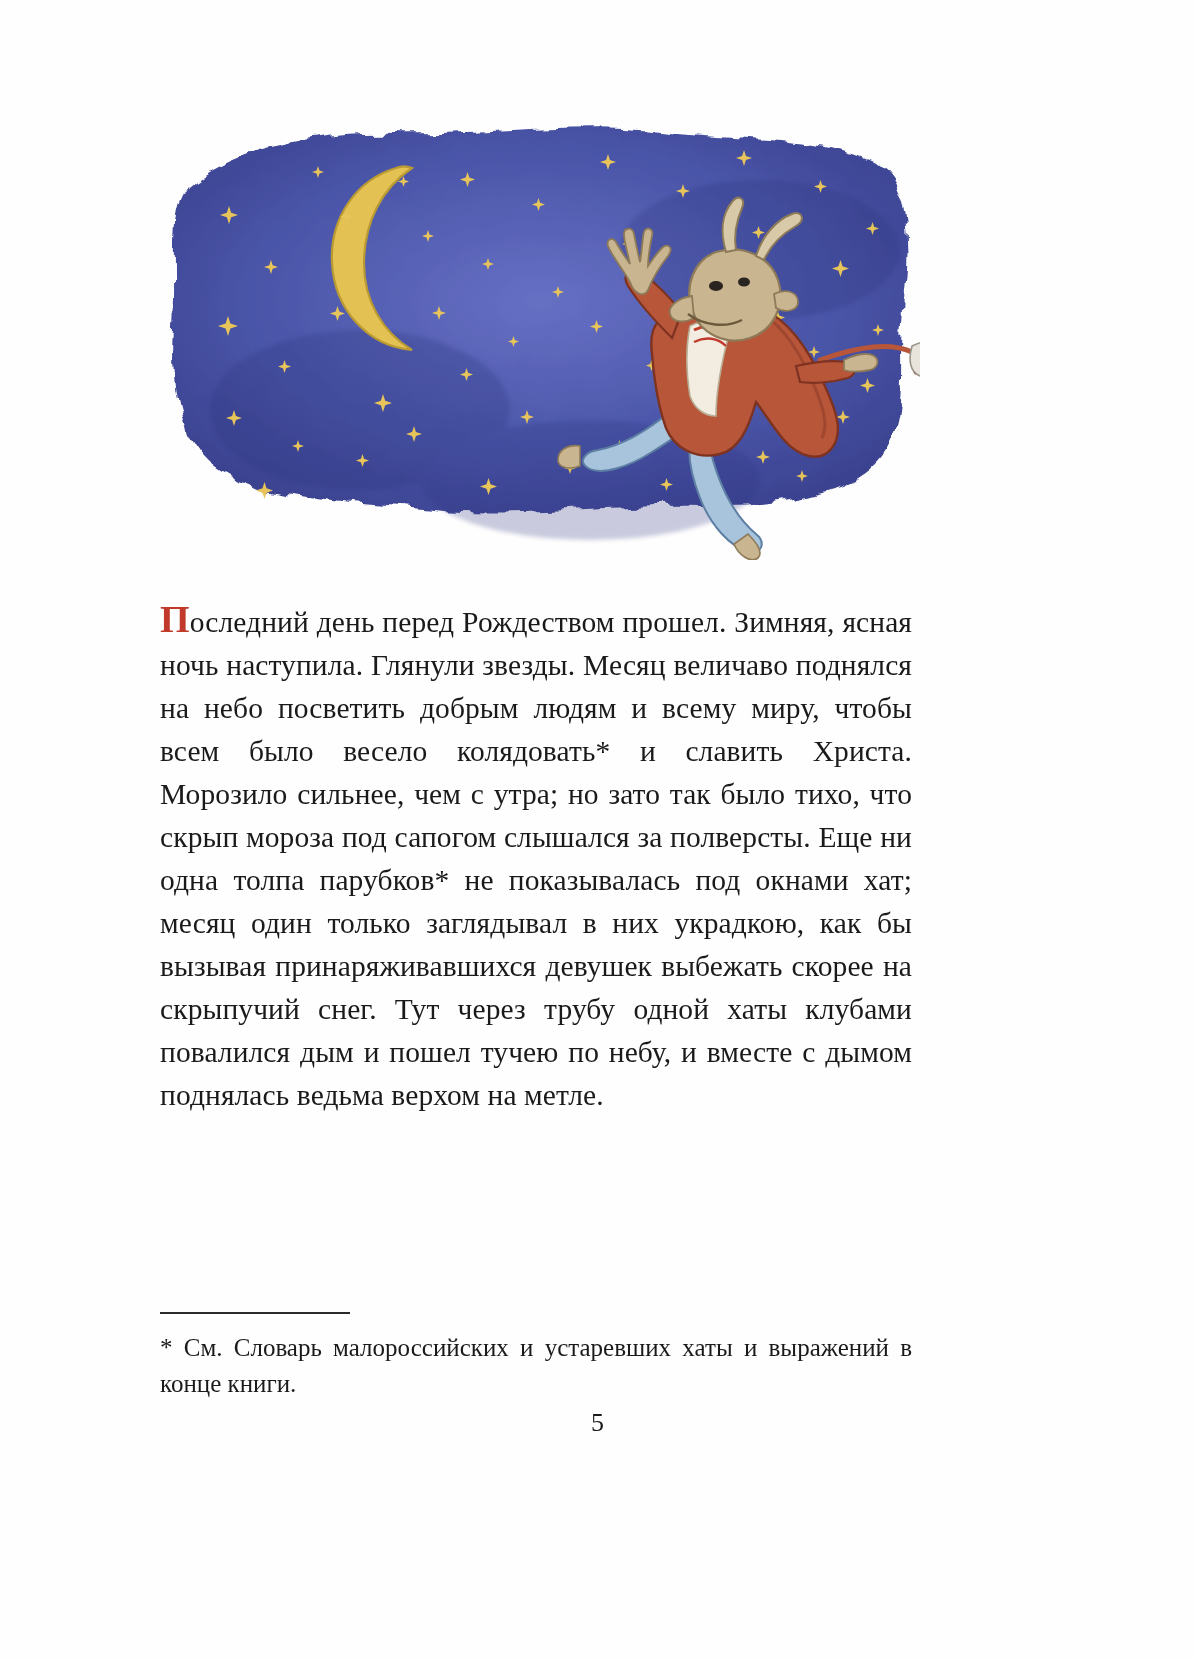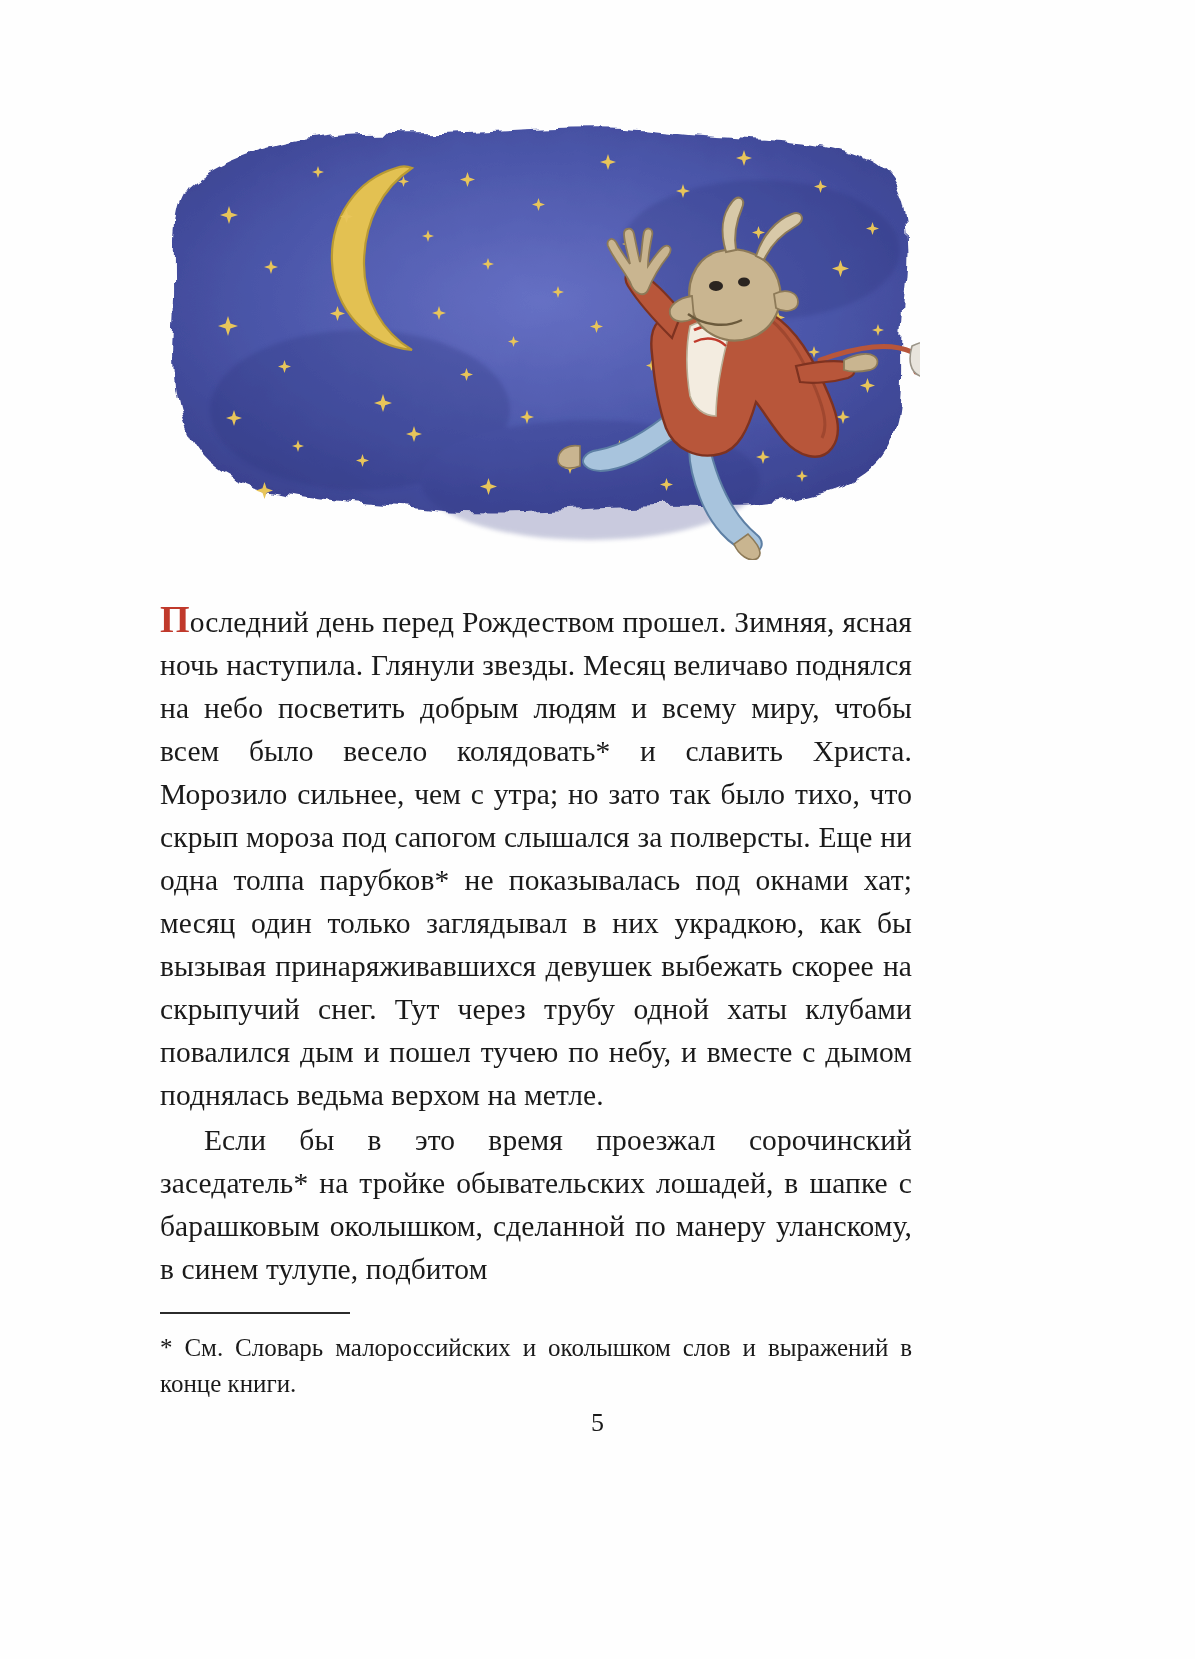--- a/index.html
+++ b/index.html
@@ -252,21 +252,20 @@
         <path d="M596,146 C602,126 616,110 632,104 C642,100 646,110 636,116
                  C622,124 610,136 604,150 Z" fill="#d8c9a8" stroke="#8d7a58" stroke-width="2"></path>
 
         <path d="M614,184 C626,178 638,182 638,192 C638,200 626,204 616,198 Z" fill="#c9b590" stroke="#8d7a58" stroke-width="1.8"></path>
       </g>
     </svg>
   </div>
 
   <div class="textblock">
     <p class="para"><span class="dropcap">П</span><span>оследний день перед Рождеством прошел. Зимняя, ясная ночь наступила. Глянули звезды. Месяц величаво поднялся на небо посветить добрым людям и всему миру, чтобы всем было весело колядовать* и славить Христа. Морозило сильнее, чем с утра; но зато так было тихо, что скрып мороза под сапогом слышался за полверсты. Еще ни одна толпа парубков* не показывалась под окнами хат; месяц один только заглядывал в них украдкою, как бы вызывая принаряживавшихся девушек выбежать скорее на скрыпучий снег. Тут через трубу одной хаты клубами повалился дым и пошел тучею по небу, и вместе с дымом поднялась ведьма верхом на метле.</span></p>
-    <p class="para">Если бы в это время проезжал сорочинский заседатель* на тройке обывательских лошадей, в шапке с барашковым околышком, сделанной по манеру уланскому, в синем тулупе, подбитом</p>
   </div>
 
   <div class="footnote-rule"></div>
-  <p class="footnote">* См. Словарь малороссийских и околышком слов и выражений в конце книги.</p>
+  <p class="footnote">* См. Словарь малороссийских и устаревших хаты и выражений в конце книги.</p>
 
   <div class="folio">5</div>
 
 </div>
 
 </body></html>

